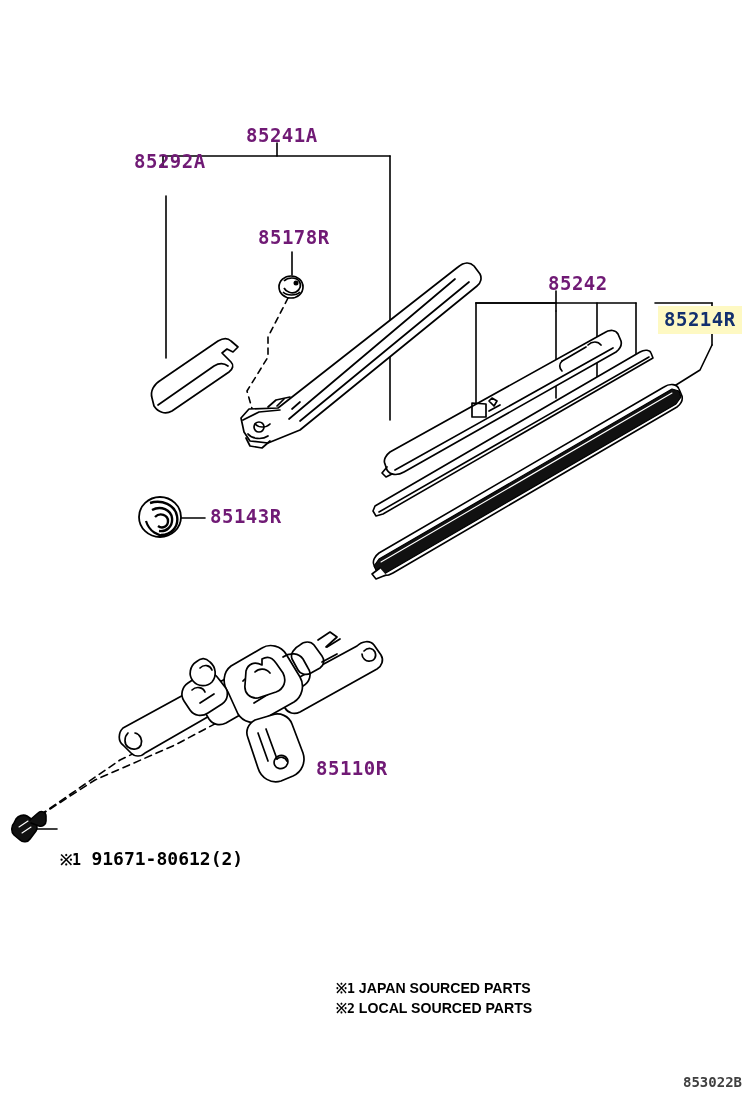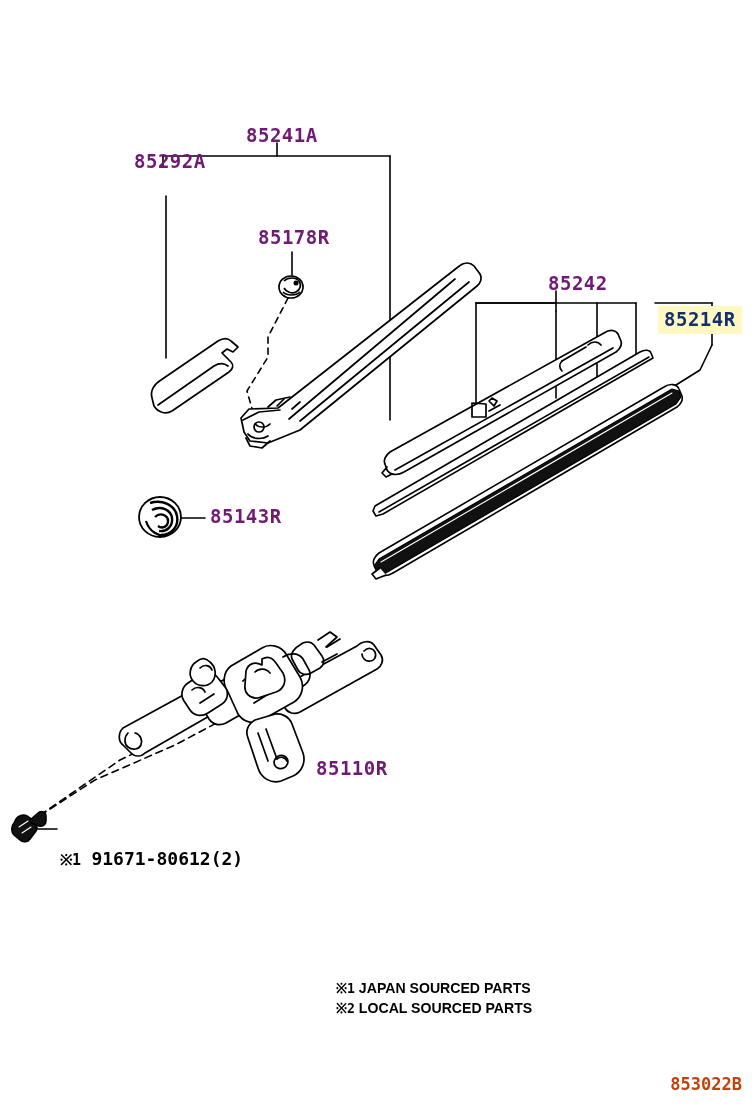--- a/index.html
+++ b/index.html
@@ -69,22 +69,22 @@
   }
   .legend .row { display: block; }
   .legend .mk { font-family: "DejaVu Sans Mono", monospace; font-size: 14px; }
   
   .diagram-id {
     position: absolute;
     right: 14px;
     top: 1074px;
     font-family: "DejaVu Sans Mono", monospace;
     font-weight: bold;
-    font-size: 17px;
-    color: #c2410c;
+    font-size: 14px;
+    color: #404040;
     white-space: nowrap;
     text-align: center;
   }
 </style>
 </head>
 <body>
 
 <div id="page">
 
   <svg class="diagram" viewBox="0 0 756 1108">

